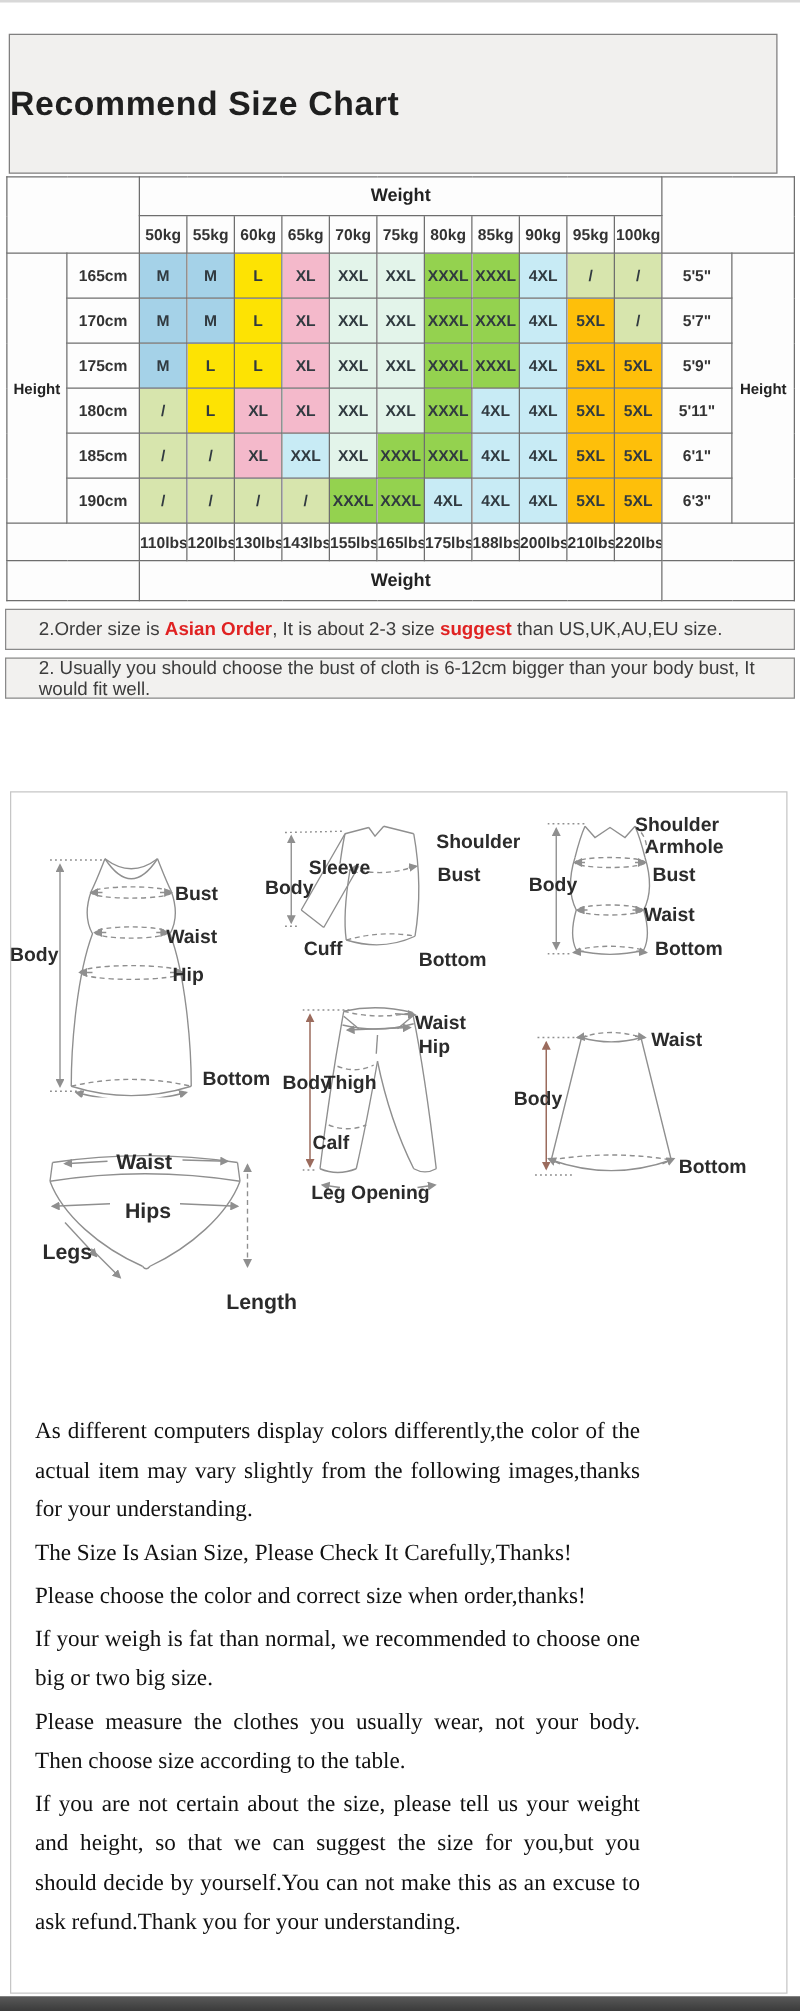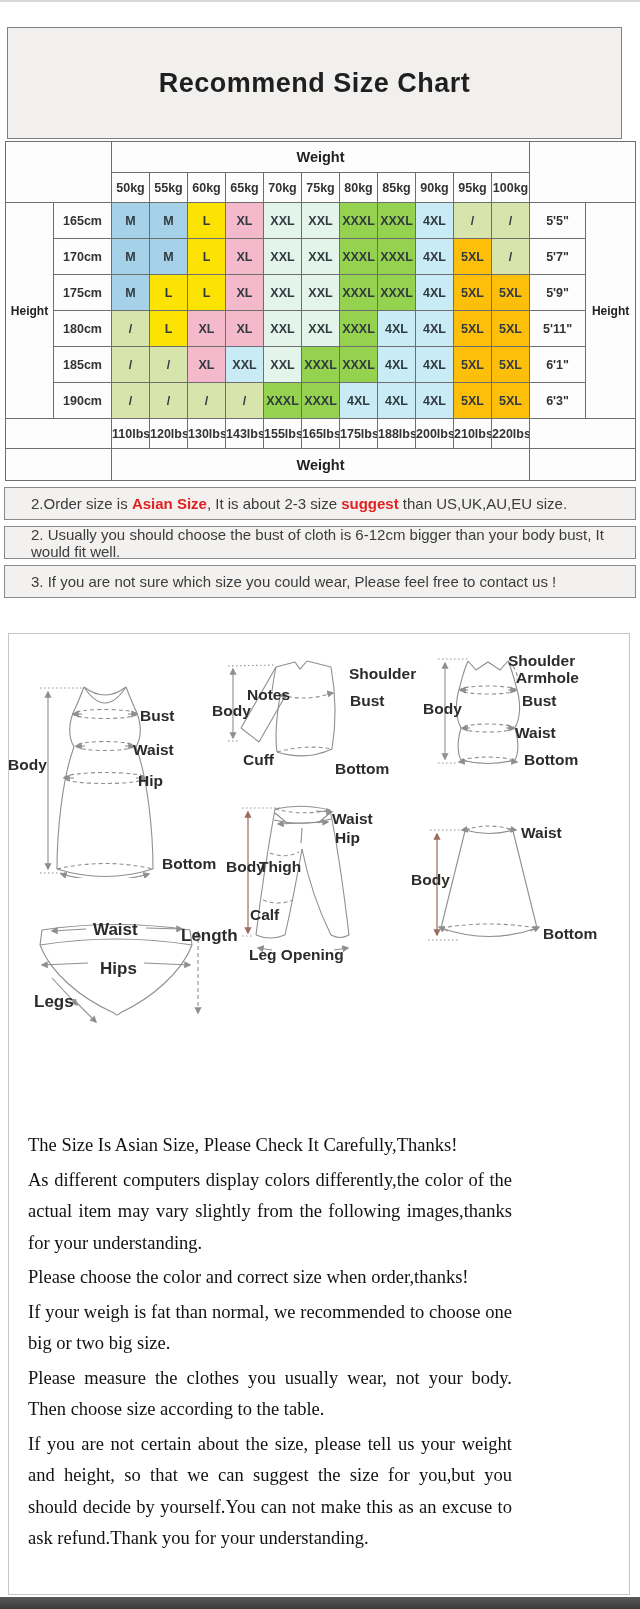--- a/index.html
+++ b/index.html
@@ -2,21 +2,21 @@
 <html><head>
 <meta charset="utf-8">
 <style>
   html,body{margin:0;padding:0;background:#fff;}
   .page{position:relative;width:640px;height:1609px;background:#fff;overflow:hidden;
         font-family:"Liberation Sans",sans-serif;}
   .top-line{position:absolute;top:0;left:0;width:640px;height:2px;background:#d8d8d8;}
 
   
   .title-box{position:absolute;left:7px;top:27px;width:613px;height:110px;
-             background:#f1f0ee;border:1px solid #808080;display:flex;align-items:center;justify-content:center;}
+             background:#f1f0ee;border:1px solid #808080;display:flex;align-items:center;justify-content:flex-start;}
   .title-box h1{margin:0;font-size:27px;font-weight:700;color:#1f1f1f;letter-spacing:.5px;}
 
   
   .size-table{position:absolute;left:5px;top:141px;width:630px;border-collapse:collapse;table-layout:fixed;
               font-size:12.5px;color:#333;}
   .size-table td{border:1px solid #6e6e6e;text-align:center;padding:0;background:#fdfdfd;overflow:hidden;}
   .size-table .wlabel{font-weight:700;font-size:14.5px;color:#222;}
   .size-table .hlabel{font-weight:700;font-size:12px;color:#222;}
   .size-table .colhdr{font-weight:600;}
   .size-table .szcell{font-weight:700;color:#313a40;}
@@ -208,27 +208,24 @@
         <tr class="rw-wb">
           <td class="blank" colspan="2"></td>
           <td class="wlabel" colspan="11">Weight</td>
           <td class="blank" colspan="2"></td>
         </tr>
       </tbody>
   </table>
 
   <div class="order-notes">
     <div class="order-note">
-      <span><span>2.Order size is </span><span class="red">Asian Size</span><span>, It is about 2-3 size </span><span class="red">suggest</span><span> than US,UK,AU,EU size.</span></span>
+      <span><span>2.Order size is </span><span class="red">Asian Order</span><span>, It is about 2-3 size </span><span class="red">suggest</span><span> than US,UK,AU,EU size.</span></span>
     </div>
     <div class="order-note">
       <span>2. Usually you should choose the bust of cloth is 6-12cm bigger than your body bust, It would fit well.</span>
-    </div>
-    <div class="order-note">
-      <span>3. If you are not sure which size you could wear, Please feel free to contact us !</span>
     </div>
   </div>
 
   <div class="bottom-panel"></div>
 
   <svg width="0" height="0" style="position:absolute">
     <defs>
       <marker id="arrG" viewBox="0 0 10 10" refX="8" refY="5" markerWidth="6.5" markerHeight="6.5" orient="auto-start-reverse">
           <path d="M0,0L10,5L0,10z" fill="#8f8f8f"></path>
         </marker>
@@ -350,21 +347,21 @@
     <line class="ln" x1="43" y1="83" x2="66" y2="106" marker-end="url(#arrG)"></line>
     <line class="ln dsh" x1="168" y1="16" x2="168" y2="97" marker-start="url(#arrG)" marker-end="url(#arrG)"></line>
   </svg>
 
   <span class="dlabel" style="left:140px;top:707px">Bust</span>
   <span class="dlabel" style="left:133px;top:741px">Waist</span>
   <span class="dlabel" style="left:138px;top:772px">Hip</span>
   <span class="dlabel" style="left:8px;top:756px">Body</span>
   <span class="dlabel" style="left:162px;top:855px">Bottom</span>
 
-  <span class="dlabel" style="left:247px;top:686px">Notes</span>
+  <span class="dlabel" style="left:247px;top:686px">Sleeve</span>
   <span class="dlabel" style="left:212px;top:702px">Body</span>
   <span class="dlabel" style="left:243px;top:751px">Cuff</span>
   <span class="dlabel" style="left:349px;top:665px">Shoulder</span>
   <span class="dlabel" style="left:350px;top:692px">Bust</span>
   <span class="dlabel" style="left:335px;top:760px">Bottom</span>
 
   <span class="dlabel" style="left:508px;top:652px">Shoulder</span>
   <span class="dlabel" style="left:516px;top:669px">Armhole</span>
   <span class="dlabel" style="left:423px;top:700px">Body</span>
   <span class="dlabel" style="left:522px;top:692px">Bust</span>
@@ -378,25 +375,25 @@
   <span class="dlabel" style="left:250px;top:906px">Calf</span>
   <span class="dlabel" style="left:249px;top:946px">Leg Opening</span>
 
   <span class="dlabel" style="left:521px;top:824px">Waist</span>
   <span class="dlabel" style="left:411px;top:871px">Body</span>
   <span class="dlabel" style="left:543px;top:925px">Bottom</span>
 
   <span class="dlabel big" style="left:93px;top:920px">Waist</span>
   <span class="dlabel big" style="left:100px;top:959px">Hips</span>
   <span class="dlabel big" style="left:34px;top:992px">Legs</span>
-  <span class="dlabel big" style="left:181px;top:926px">Length</span>
+  <span class="dlabel big" style="left:181px;top:1032px">Length</span>
 
   <div class="notes-text">
+    <p>As different computers display colors differently,the color of the actual item may vary slightly from the following images,thanks for your understanding.</p>
     <p>The Size Is Asian Size, Please Check It Carefully,Thanks!</p>
-    <p>As different computers display colors differently,the color of the actual item may vary slightly from the following images,thanks for your understanding.</p>
     <p>Please choose the color and correct size when order,thanks!</p>
     <p>If your weigh is fat than normal, we recommended to choose one big or two big size.</p>
     <p>Please measure the clothes you usually wear, not your body. Then choose size according to the table.</p>
     <p>If you are not certain about the size, please tell us your weight and height, so that we can suggest the size for you,but you should decide by yourself.You can not make this as an excuse to ask refund.Thank you for your understanding.</p>
   </div>
 
   <div class="bottom-bar"></div>
 </div>
 
 </body></html>

